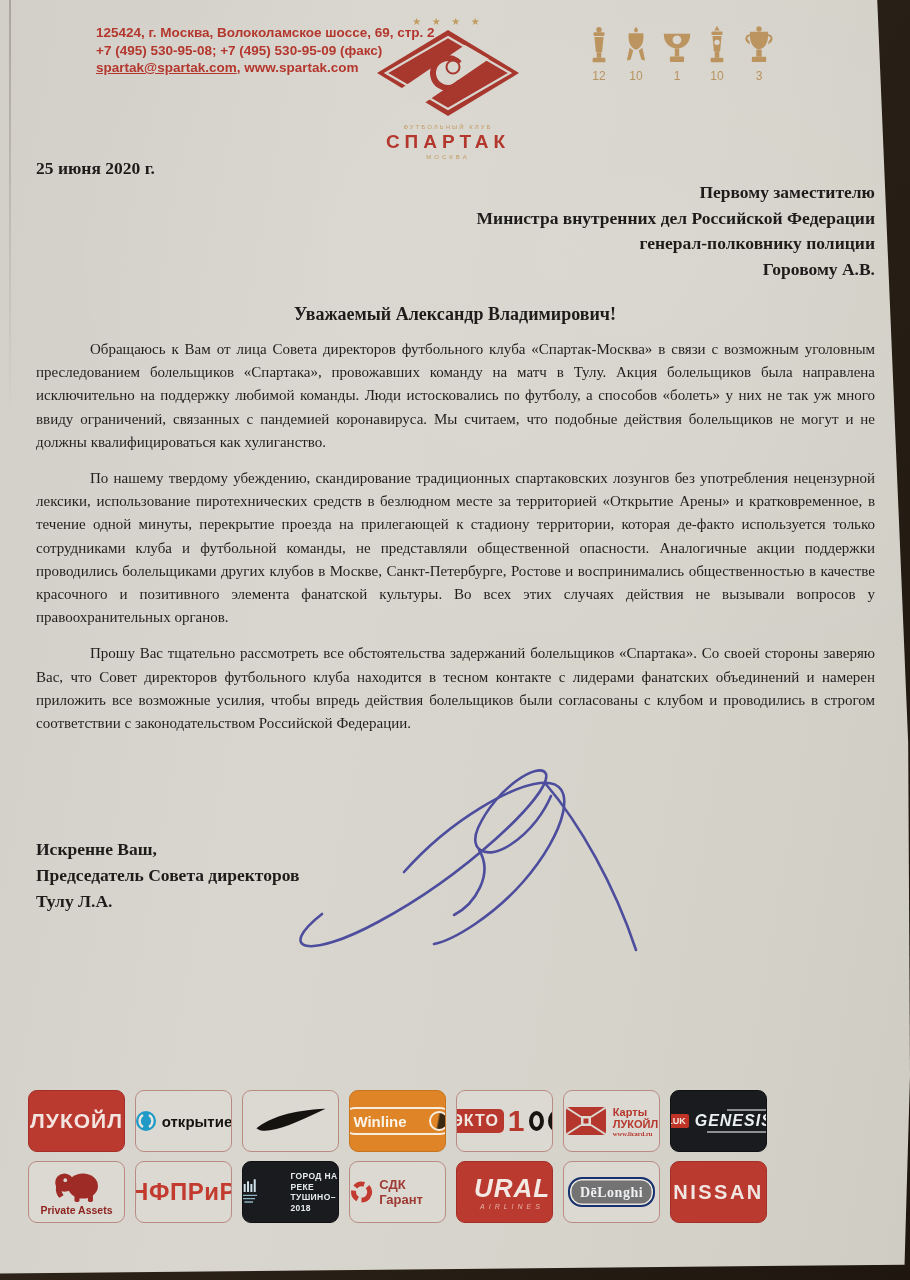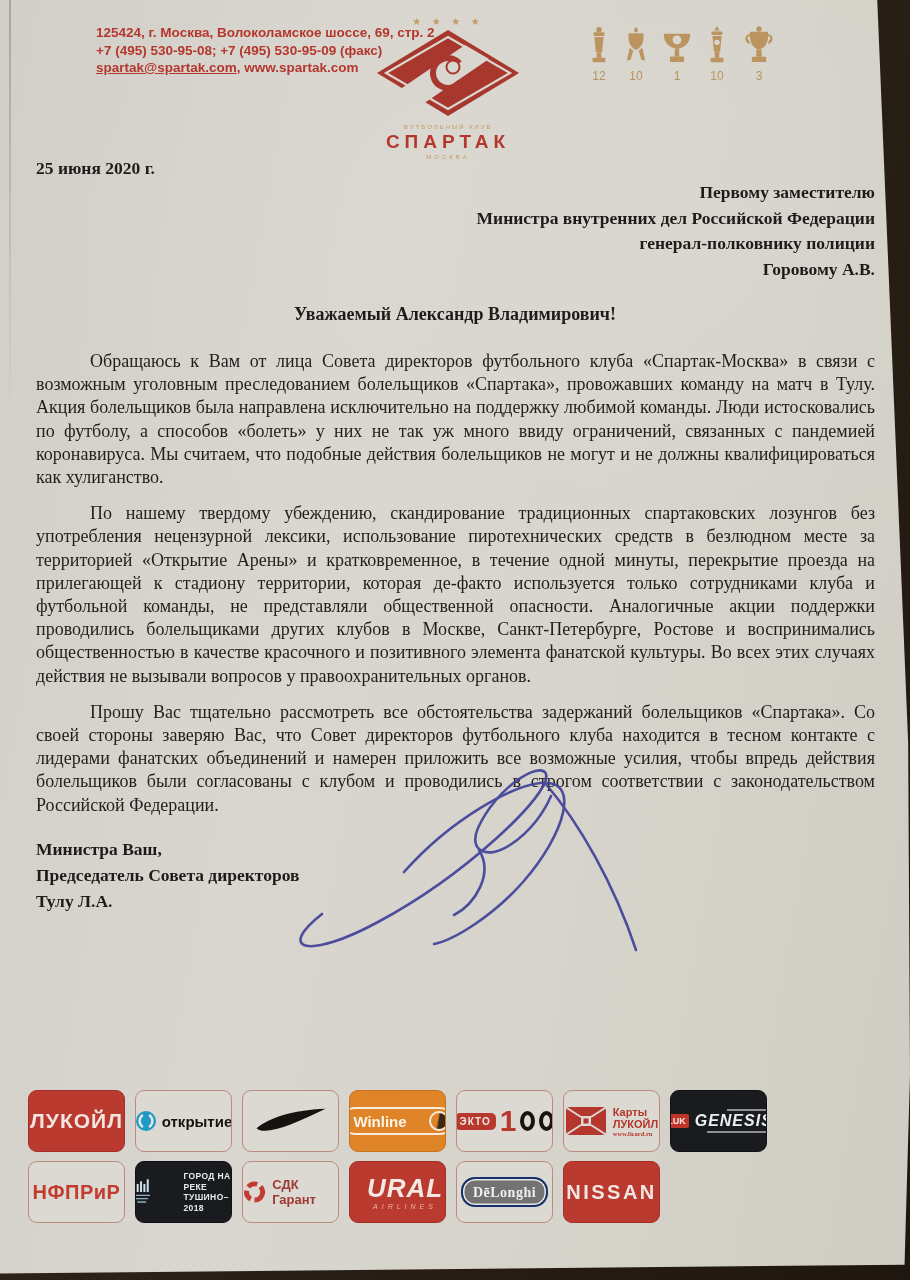--- a/index.html
+++ b/index.html
@@ -30,22 +30,22 @@
   .trophy .cnt{color:#b9935f;font-family:"Liberation Sans",sans-serif;font-size:12px;margin-top:3px;}
   .trophy svg{display:block;}
 
   
   .date{position:absolute;left:36px;top:158px;font-weight:bold;font-size:17.5px;color:#1d1c1a;}
   .recipient{position:absolute;right:35px;top:180px;text-align:right;font-weight:bold;
     font-size:17.5px;line-height:25.5px;color:#1d1c1a;}
   .salutation{position:absolute;left:0;top:304px;width:910px;text-align:center;
     font-weight:bold;font-size:18px;color:#1d1c1a;}
   .bodytext{position:absolute;left:36px;right:35px;top:338px;color:#201f1d;}
-  .bodytext p{margin:12px 0 13px 0;text-align:justify;text-indent:54px;
-    font-size:18px;line-height:23.2px;}
+  .bodytext p{margin:0 0 13px 0;text-align:justify;text-indent:54px;
+    font-size:15px;line-height:23.2px;}
   .closing{position:absolute;left:36px;top:836px;font-weight:bold;font-size:17.5px;
     line-height:26px;color:#1d1c1a;}
   .signature{position:absolute;left:282px;top:752px;width:385px;height:205px;}
 
   
   .sponsors{position:absolute;left:28px;top:1090px;width:856px;display:flex;flex-direction:column;gap:9px;}
   .sprow{display:flex;gap:10px;}
   .tile{width:97px;height:62px;border-radius:9px;display:flex;align-items:center;justify-content:center;
     box-sizing:border-box;flex:0 0 auto;overflow:hidden;}
   .tile.white{background:#dcd9d2;border:1.5px solid #b98b82;}
@@ -55,37 +55,37 @@
 
   .lukoil-text{color:#f3e4e0;font-family:"Liberation Sans",sans-serif;font-weight:bold;font-size:21px;letter-spacing:1px;}
   .otk{display:flex;align-items:center;gap:5px;}
   .otk .txt{color:#14130f;font-family:"Liberation Sans",sans-serif;font-weight:bold;font-size:15px;}
   .winline-pill{display:flex;align-items:center;border:2px solid #f6ecdf;border-radius:16px;padding:2px 3px 2px 10px;gap:22px;}
   .winline-pill .txt{color:#fbf4e9;font-family:"Liberation Sans",sans-serif;font-weight:bold;font-size:15px;}
   .winline-pill .dot{width:20px;height:20px;border-radius:50%;border:2.5px solid #f6ecdf;
     background:linear-gradient(100deg,#df8527 40%,#3a2a14 52%);box-sizing:border-box;}
   .ekto{display:flex;align-items:center;gap:2px;}
   .ekto .box{background:#b9382e;color:#efe6e0;border-radius:5px;font-family:"Liberation Sans",sans-serif;
-    font-weight:bold;font-size:10px;padding:3px 5px;letter-spacing:1px;}
+    font-weight:bold;font-size:16px;padding:3px 5px;letter-spacing:1px;}
   .ekto .one{color:#b9382e;font-family:"Liberation Sans",sans-serif;font-weight:bold;font-size:30px;line-height:28px;margin-left:2px;}
   .ekto .zero{width:15px;height:20px;border:4.5px solid #16140f;border-radius:50%;box-sizing:border-box;margin-left:2px;}
   .licard{display:flex;align-items:center;gap:6px;}
   .licard .txt{color:#b5362c;font-family:"Liberation Sans",sans-serif;font-weight:bold;font-size:11px;line-height:12px;}
   .licard .url{font-size:6.5px;font-weight:bold;color:#b5362c;}
   .genesis{display:flex;align-items:center;gap:6px;padding:0 6px;}
   .genesis .luk{background:#c03428;color:#f0e9e2;font-family:"Liberation Sans",sans-serif;font-weight:bold;
     font-size:9px;padding:2px 3px;border-radius:2px;}
   .genesis .wrap{display:flex;flex-direction:column;align-items:flex-end;}
   .genesis .tl{width:46px;height:2px;background:#8d8f93;margin-bottom:2px;}
   .genesis .name{color:#eceff2;font-family:"Liberation Sans",sans-serif;font-weight:bold;font-style:italic;
     font-size:16px;letter-spacing:1px;line-height:16px;}
   .genesis .bl{width:66px;height:2px;background:#8d8f93;margin-top:2px;}
   .pa{display:flex;flex-direction:column;align-items:center;justify-content:center;}
   .pa .txt{color:#8e2420;font-family:"Liberation Sans",sans-serif;font-weight:bold;font-size:10.5px;margin-top:1px;}
-  .nfprir{color:#c33a2e;font-family:"Liberation Sans",sans-serif;font-weight:bold;font-size:20px;letter-spacing:.5px;}
+  .nfprir{color:#c33a2e;font-family:"Liberation Sans",sans-serif;font-weight:bold;font-size:24px;letter-spacing:.5px;}
   .tush{display:flex;align-items:center;gap:6px;padding:0 5px;}
   .tush .txt{color:#e7ecef;font-family:"Liberation Sans",sans-serif;font-weight:bold;font-size:8.5px;line-height:10.5px;letter-spacing:.4px;margin-left:25px;}
   .sdk{display:flex;align-items:center;gap:6px;}
   .sdk .txt{color:#9c3a33;font-family:"Liberation Sans",sans-serif;font-weight:bold;font-size:13px;}
   .ural{display:flex;flex-direction:column;align-items:center;line-height:1;margin-left:15px;}
   .ural .name{color:#f3e8e2;font-family:"Liberation Sans",sans-serif;font-weight:bold;font-style:italic;
     font-size:26px;letter-spacing:1px;}
   .ural .sub{color:#e3b3a7;font-family:"Liberation Sans",sans-serif;font-size:7px;letter-spacing:4px;margin-top:2px;font-style:italic;}
   .delonghi-pill{background:#737373;border:2px solid #17306e;border-radius:14px;padding:4px 10px;
     box-shadow:inset 0 0 0 1.5px #e8e6df;}
@@ -183,21 +183,21 @@
 
     <div class="salutation">Уважаемый Александр Владимирович!</div>
 
     <div class="bodytext">
       <p>Обращаюсь к Вам от лица Совета директоров футбольного клуба «Спартак-Москва» в связи с возможным уголовным преследованием болельщиков «Спартака», провожавших команду на матч в Тулу. Акция болельщиков была направлена исключительно на поддержку любимой команды. Люди истосковались по футболу, а способов «болеть» у них не так уж много ввиду ограничений, связанных с пандемией коронавируса. Мы считаем, что подобные действия болельщиков не могут и не должны квалифицироваться как хулиганство.</p>
       <p>По нашему твердому убеждению, скандирование традиционных спартаковских лозунгов без употребления нецензурной лексики, использование пиротехнических средств в безлюдном месте за территорией «Открытие Арены» и кратковременное, в течение одной минуты, перекрытие проезда на прилегающей к стадиону территории, которая де-факто используется только сотрудниками клуба и футбольной команды, не представляли общественной опасности. Аналогичные акции поддержки проводились болельщиками других клубов в Москве, Санкт-Петербурге, Ростове и воспринимались общественностью в качестве красочного и позитивного элемента фанатской культуры. Во всех этих случаях действия не вызывали вопросов у правоохранительных органов.</p>
       <p>Прошу Вас тщательно рассмотреть все обстоятельства задержаний болельщиков «Спартака». Со своей стороны заверяю Вас, что Совет директоров футбольного клуба находится в тесном контакте с лидерами фанатских объединений и намерен приложить все возможные усилия, чтобы впредь действия болельщиков были согласованы с клубом и проводились в строгом соответствии с законодательством Российской Федерации.</p>
     </div>
 
     <div class="closing">
-      <div>Министра Ваш,</div>
+      <div>Искренне Ваш,</div>
       <div>Председатель Совета директоров</div>
       <div>Тулу Л.А.</div>
     </div>
 
     <svg class="signature" viewBox="0 0 385 205" fill="none" stroke="#42429a" stroke-width="2.6" stroke-linecap="round" opacity="0.92">
       <path d="M40 162 C-6 198 26 208 96 170 C182 124 270 42 264 22 C258 8 214 36 196 76 C186 99 205 108 228 93 C250 79 263 58 269 44"></path>
       <path d="M122 120 C172 64 232 34 258 31 C300 26 283 82 241 130 C211 164 172 188 152 192"></path>
       <path d="M263 31 C298 72 332 132 354 198"></path>
       <path d="M197 98 C212 122 193 152 172 163"></path>
     </svg>
@@ -265,20 +265,33 @@
               <span class="tl"></span>
               <span class="name">GENESIS</span>
               <span class="bl"></span>
             </div>
           </div>
         </div>
       </div>
 
       <div class="sprow">
 
+        <div class="tile white">
+          <div class="pa">
+            <svg width="52" height="34" viewBox="0 0 62 40" fill="#9e2b26">
+              <ellipse cx="38" cy="20" rx="18" ry="15"></ellipse>
+              <circle cx="16" cy="16" r="11"></circle>
+              <path d="M8 16 c-4 6 -2 14 2 18 l5 -3 c-3 -4 -4 -9 -2 -13 Z"></path>
+              <rect x="28" y="30" width="6" height="9" rx="2"></rect>
+              <rect x="44" y="30" width="6" height="9" rx="2"></rect>
+              <circle cx="17" cy="13" r="2.2" fill="#dcd9d2"></circle>
+            </svg>
+            <span class="txt">Private Assets</span>
+          </div>
+        </div>
 
         <div class="tile white">
           <span class="nfprir">НФПРиР</span>
         </div>
 
         <div class="tile black">
           <div class="tush">
             <svg width="26" height="34" viewBox="0 0 30 40">
               <g fill="#cfe2ea">
                 <rect x="2" y="12" width="3" height="8"></rect>

